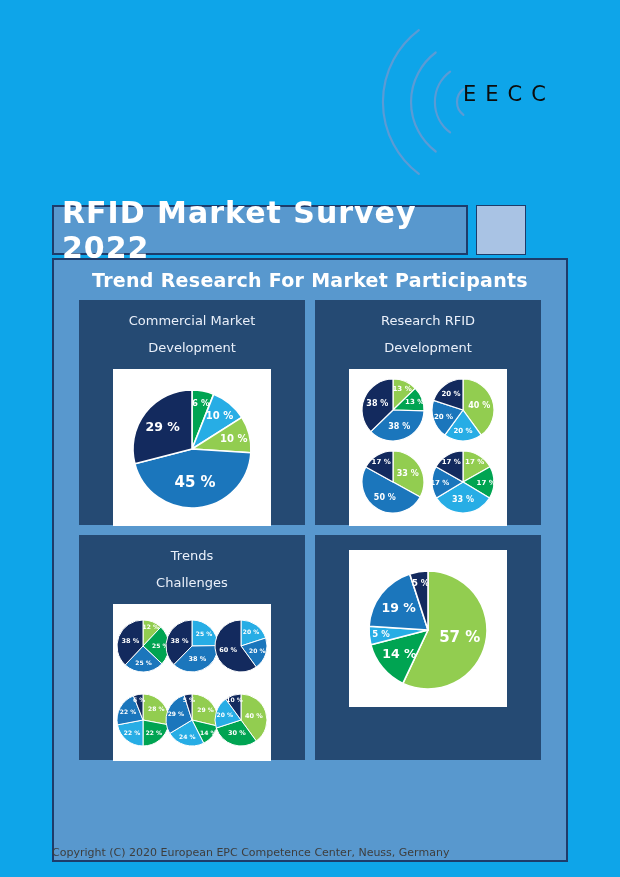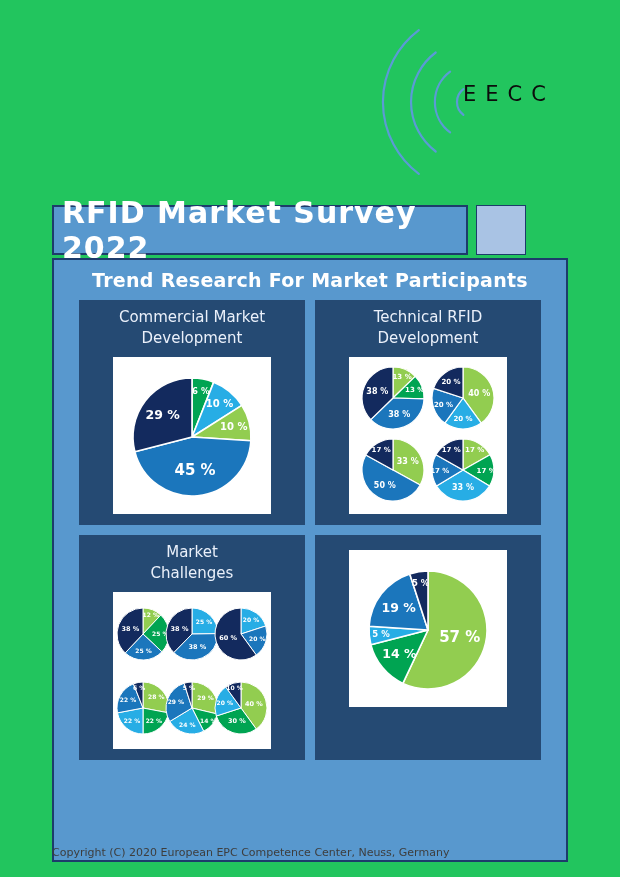--- a/index.html
+++ b/index.html
@@ -1,16 +1,16 @@
 <!DOCTYPE html>
 <html style="--panel_blue: #5898ce; --border_navy: #1d3c6b; --quadrant_navy: #254a73; --header_square: #a9c3e4; --text_light: #eaf0fa; --copyright_gray: #3d3d3d; --arc_blue: #5b9bd5;"><head>
 <meta charset="utf-8">
 <style>
   html,body{margin:0;padding:0;background:#fff;}
-  .page{position:relative;width:620px;height:877px;background:#22c55e;overflow:hidden;
+  .page{position:relative;width:620px;height:877px;background:#0ea5e9;overflow:hidden;
         font-family:"DejaVu Sans",sans-serif;}
   
   .logo{position:absolute;left:368px;top:22px;width:212px;height:168px;}
   .logo svg{position:absolute;left:0;top:0;}
   .logo-text{position:absolute;left:95px;top:60px;font-size:21px;font-weight:500;
              letter-spacing:9px;color:#0c0c0c;}
   .logo-subtext{position:absolute;left:100px;top:98px;font-size:11px;line-height:14px;
                 color:#3a3a3a;white-space:pre-line;letter-spacing:0.3px;}
   
   .header-row{position:absolute;left:52px;top:205px;width:474px;height:50px;display:flex;gap:8px;}
@@ -20,21 +20,21 @@
   .header-square{width:50px;background:var(--header_square);border:1px solid var(--border_navy);
                  box-sizing:border-box;}
   
   .panel{position:absolute;left:52px;top:258px;width:516px;height:604px;
          background:var(--panel_blue);border:2px solid var(--border_navy);box-sizing:border-box;}
   .panel-title{text-align:center;color:#fff;font-size:19px;font-weight:bold;
                margin-top:9px;letter-spacing:0.3px;}
   .quadrants{display:grid;grid-template-columns:226px 226px;grid-auto-rows:225px;gap:10px;
              justify-content:center;margin-top:9px;}
   .quadrant{background:var(--quadrant_navy);box-sizing:border-box;padding-top:7px;}
-  .q-title{text-align:center;color:var(--text_light);font-size:15px;line-height:21px;
+  .q-title{text-align:center;color:var(--text_light);font-size:13px;line-height:27px;
            white-space:pre-line;}
   .chart-box{width:158px;height:157px;background:#fff;margin:8px auto 0;}
   .disclaimer{margin-top:10px;padding:0 10px;color:#fff;font-size:11px;line-height:14px;}
   
   .copyright{position:absolute;left:52px;top:846px;font-size:11px;color:var(--copyright_gray);}
 </style>
 </head>
 <body>
 
 <div class="page">
@@ -69,21 +69,21 @@
               <path d="M79,80 L137.88,83.70 A59,59 0 0 1 21.85,94.67 Z" fill="#1b76bc" stroke="#fff" stroke-width="1.6" stroke-linejoin="round"></path>
               <path d="M79,80 L21.85,94.67 A59,59 0 0 1 79.00,21.00 Z" fill="#132a5e" stroke="#fff" stroke-width="1.6" stroke-linejoin="round"></path>
               <text x="87.8" y="33.6" dy="0.35em" text-anchor="middle" fill="#fff" font-size="8.5" font-weight="bold" font-family="&quot;DejaVu Sans&quot;, sans-serif">6 %</text>
               <text x="106.5" y="46.8" dy="0.35em" text-anchor="middle" fill="#fff" font-size="10" font-weight="bold" font-family="&quot;DejaVu Sans&quot;, sans-serif">10 %</text>
               <text x="120.7" y="69.3" dy="0.35em" text-anchor="middle" fill="#fff" font-size="10" font-weight="bold" font-family="&quot;DejaVu Sans&quot;, sans-serif">10 %</text>
               <text x="82.1" y="112.3" dy="0.35em" text-anchor="middle" fill="#fff" font-size="15" font-weight="bold" font-family="&quot;DejaVu Sans&quot;, sans-serif">45 %</text>
               <text x="49.6" y="57.2" dy="0.35em" text-anchor="middle" fill="#fff" font-size="12.5" font-weight="bold" font-family="&quot;DejaVu Sans&quot;, sans-serif">29 %</text>
             </svg></div>
       </div>
       <div class="quadrant">
-        <div class="q-title">Technical RFID
+        <div class="q-title">Research RFID
 Development</div>
         <div class="chart-box"><svg width="158" height="157" viewBox="0 0 158 157">
               <path d="M44,41 L44.00,10.00 A31,31 0 0 1 66.26,19.42 Z" fill="#92cd50" stroke="#fff" stroke-width="1.2" stroke-linejoin="round"></path>
               <path d="M44,41 L66.26,19.42 A31,31 0 0 1 74.99,41.95 Z" fill="#00a452" stroke="#fff" stroke-width="1.2" stroke-linejoin="round"></path>
               <path d="M44,41 L74.99,41.95 A31,31 0 0 1 21.74,62.58 Z" fill="#1b76bc" stroke="#fff" stroke-width="1.2" stroke-linejoin="round"></path>
               <path d="M44,41 L21.74,62.58 A31,31 0 0 1 44.00,10.00 Z" fill="#132a5e" stroke="#fff" stroke-width="1.2" stroke-linejoin="round"></path>
               <text x="53.1" y="19.6" dy="0.35em" text-anchor="middle" fill="#fff" font-size="7" font-weight="bold" font-family="&quot;DejaVu Sans&quot;, sans-serif">13 %</text>
               <text x="65.7" y="32.6" dy="0.35em" text-anchor="middle" fill="#fff" font-size="7" font-weight="bold" font-family="&quot;DejaVu Sans&quot;, sans-serif">13 %</text>
               <text x="50.2" y="56.9" dy="0.35em" text-anchor="middle" fill="#fff" font-size="8" font-weight="bold" font-family="&quot;DejaVu Sans&quot;, sans-serif">38 %</text>
               <text x="28.3" y="34.4" dy="0.35em" text-anchor="middle" fill="#fff" font-size="8" font-weight="bold" font-family="&quot;DejaVu Sans&quot;, sans-serif">38 %</text>
@@ -107,21 +107,21 @@
               <path d="M114,113 L87.48,129.05 A31,31 0 0 1 86.99,97.78 Z" fill="#1b76bc" stroke="#fff" stroke-width="1.2" stroke-linejoin="round"></path>
               <path d="M114,113 L86.99,97.78 A31,31 0 0 1 114.00,82.00 Z" fill="#132a5e" stroke="#fff" stroke-width="1.2" stroke-linejoin="round"></path>
               <text x="125.7" y="92.9" dy="0.35em" text-anchor="middle" fill="#fff" font-size="7" font-weight="bold" font-family="&quot;DejaVu Sans&quot;, sans-serif">17 %</text>
               <text x="137.2" y="113.4" dy="0.35em" text-anchor="middle" fill="#fff" font-size="7" font-weight="bold" font-family="&quot;DejaVu Sans&quot;, sans-serif">17 %</text>
               <text x="114.0" y="130.1" dy="0.35em" text-anchor="middle" fill="#fff" font-size="8" font-weight="bold" font-family="&quot;DejaVu Sans&quot;, sans-serif">33 %</text>
               <text x="90.8" y="113.4" dy="0.35em" text-anchor="middle" fill="#fff" font-size="7" font-weight="bold" font-family="&quot;DejaVu Sans&quot;, sans-serif">17 %</text>
               <text x="102.3" y="92.9" dy="0.35em" text-anchor="middle" fill="#fff" font-size="7" font-weight="bold" font-family="&quot;DejaVu Sans&quot;, sans-serif">17 %</text>
             </svg></div>
       </div>
       <div class="quadrant">
-        <div class="q-title">Market
+        <div class="q-title">Trends
 Challenges</div>
         <div class="chart-box"><svg width="158" height="157" viewBox="0 0 158 157">
               <path d="M30,42 L30.00,16.00 A26,26 0 0 1 47.80,23.05 Z" fill="#92cd50" stroke="#fff" stroke-width="1" stroke-linejoin="round"></path>
               <path d="M30,42 L47.80,23.05 A26,26 0 0 1 48.95,59.80 Z" fill="#00a452" stroke="#fff" stroke-width="1" stroke-linejoin="round"></path>
               <path d="M30,42 L48.95,59.80 A26,26 0 0 1 12.20,60.95 Z" fill="#1b76bc" stroke="#fff" stroke-width="1" stroke-linejoin="round"></path>
               <path d="M30,42 L12.20,60.95 A26,26 0 0 1 30.00,16.00 Z" fill="#132a5e" stroke="#fff" stroke-width="1" stroke-linejoin="round"></path>
               <text x="37.7" y="22.7" dy="0.35em" text-anchor="middle" fill="#fff" font-size="6" font-weight="bold" font-family="&quot;DejaVu Sans&quot;, sans-serif">12 %</text>
               <text x="47.2" y="41.5" dy="0.35em" text-anchor="middle" fill="#fff" font-size="6" font-weight="bold" font-family="&quot;DejaVu Sans&quot;, sans-serif">25 %</text>
               <text x="30.5" y="59.2" dy="0.35em" text-anchor="middle" fill="#fff" font-size="6" font-weight="bold" font-family="&quot;DejaVu Sans&quot;, sans-serif">25 %</text>
               <text x="17.4" y="37.0" dy="0.35em" text-anchor="middle" fill="#fff" font-size="6.5" font-weight="bold" font-family="&quot;DejaVu Sans&quot;, sans-serif">38 %</text>

